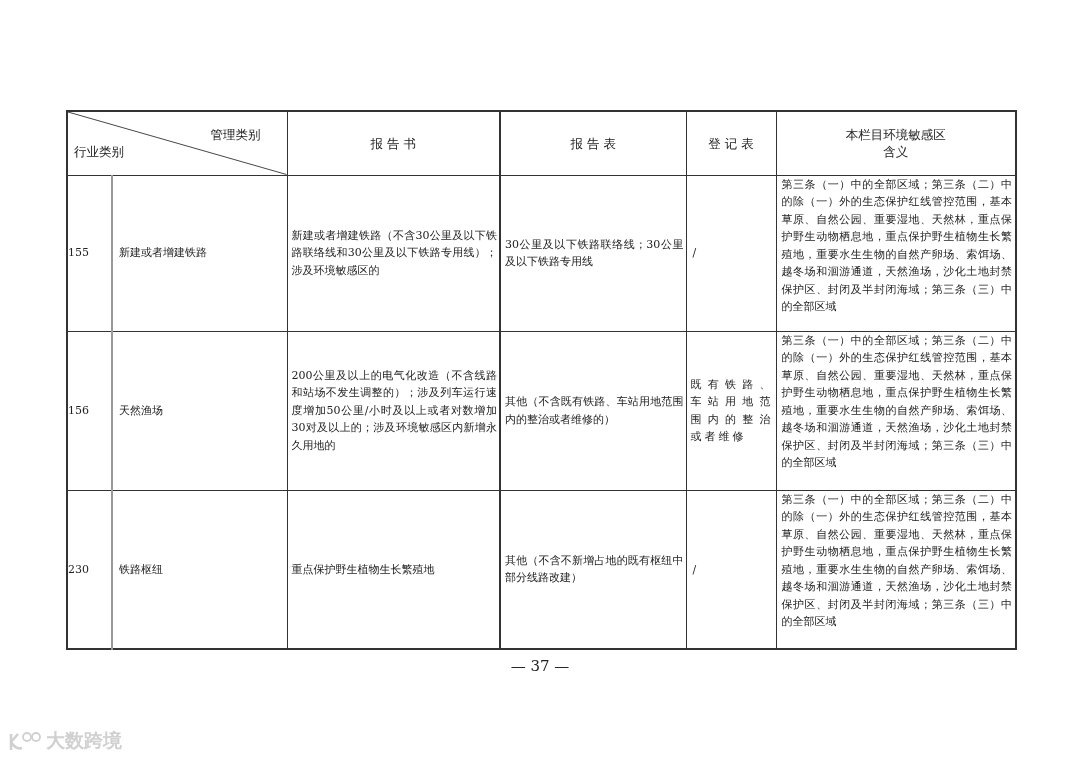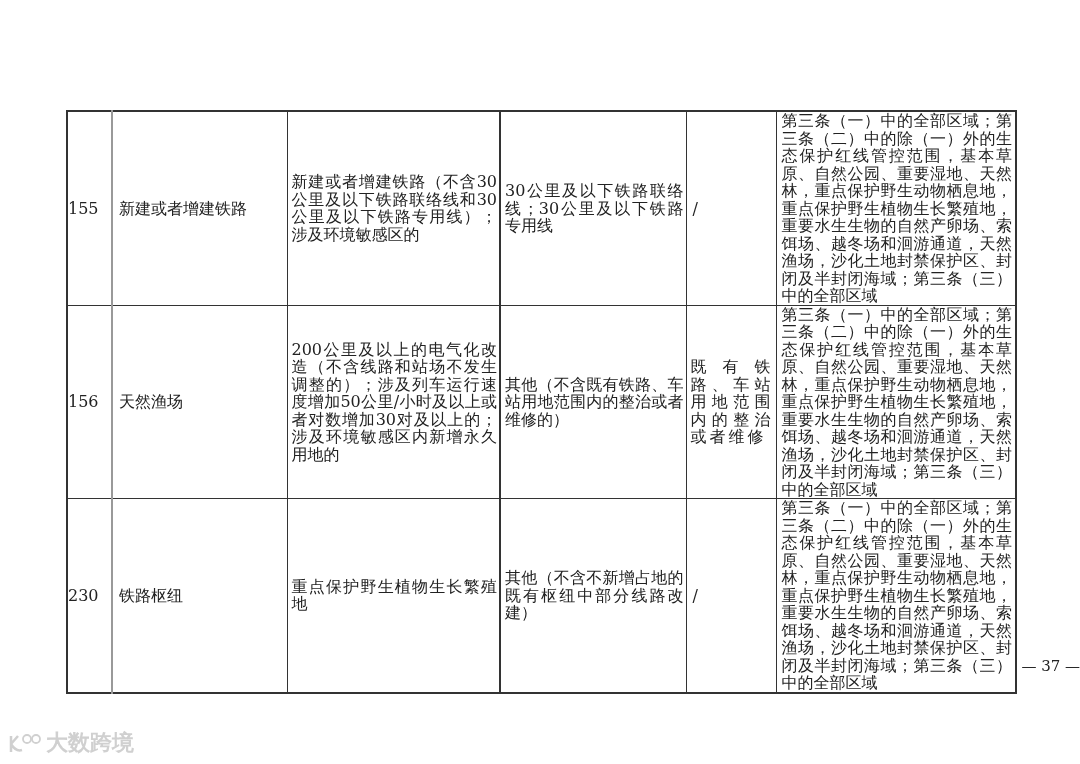--- a/index.html
+++ b/index.html
@@ -7,61 +7,77 @@
     width: 1080px; height: 764px; background: #ffffff; position: relative; overflow: hidden;
     font-family: "DejaVu Serif", "Liberation Serif", serif; color: #222;
   }
   .page-table {
     position: absolute; left: 66px; top: 110px; width: 949px;
     border-collapse: collapse; table-layout: fixed;
     border: 2px solid #333;
   }
   .page-table td, .page-table th {
     border: 1px solid #333; padding: 0; vertical-align: middle;
-    font-size: 16px; line-height: 17.5px; font-weight: normal;
+    font-size: 11px; line-height: 17.5px; font-weight: normal;
   }
   .page-table th { font-family: "DejaVu Sans", "Liberation Sans", sans-serif; font-size: 12.5px; }
   .hdr-row { height: 64px; }
   .row155 { height: 156px; }
   .row156 { height: 159px; }
   .row157 { height: 159px; }
   .diag-cell { position: relative; }
   .diag-cell svg { position: absolute; left: 0; top: 0; width: 100%; height: 100%; }
   .diag-top { position: absolute; right: 26px; top: 14px; }
   .diag-bottom { position: absolute; left: 6px; bottom: 14px; }
   .center { text-align: center; }
   .num { text-align: left; font-size: 12.5px; }
   .col2 { border-left: 2px solid #999 !important; padding-left: 6px !important; }
   .txt { padding: 0 6px !important; }
   .txt-tight { padding: 0 2px 0 4px !important; text-align: justify; }
   .sense { padding: 0 3px 0 5px !important; vertical-align: top !important; text-align: justify; }
   .thick-left { border-left: 2px solid #333 !important; }
   .page-number {
-    position: absolute; left: 0; width: 1080px; top: 657px; text-align: right;
+    position: absolute; left: 0; width: 1080px; top: 657px; text-align: center;
     font-size: 15px; color: #222; font-family: "DejaVu Serif", serif;
   }
   .watermark {
     position: absolute; left: 8px; top: 728px; display: flex; align-items: center; gap: 4px;
-    color: #d0d0d0; font-family: "DejaVu Sans", sans-serif; font-size: 22px; font-weight: bold;
+    color: #d0d0d0; font-family: "DejaVu Sans", sans-serif; font-size: 19px; font-weight: bold;
   }
   .wm-logo { display: inline-block; width: 34px; height: 22px; }
 </style>
 </head>
 <body>
 
 <table class="page-table">
   <colgroup>
     <col style="width:45px">
     <col style="width:175px">
     <col style="width:213px">
     <col style="width:186px">
     <col style="width:90px">
     <col style="width:240px">
   </colgroup>
   <tbody>
+      <tr class="hdr-row">
+    <th colspan="2" class="diag-cell">
+      <svg viewBox="0 0 220 64" preserveAspectRatio="none">
+        <line x1="0" y1="0" x2="220" y2="64" stroke="#444" stroke-width="1"></line>
+      </svg>
+      <span class="diag-top">管理类别</span>
+      <span class="diag-bottom">行业类别</span>
+    </th>
+    <th class="center"><span>报 告 书</span></th>
+    <th class="center thick-left"><span>报 告 表</span></th>
+    <th class="center"><span>登 记 表</span></th>
+    <th class="center">
+      <div>本栏目环境敏感区</div>
+      <div>含义</div>
+    </th>
+  </tr>
 
   <tr class="row155">
     <td class="num">155</td>
     <td class="col2">新建或者增建铁路</td>
     <td class="txt-tight">新建或者增建铁路（不含30公里及以下铁路联络线和30公里及以下铁路专用线）；涉及环境敏感区的</td>
     <td class="txt-tight thick-left">30公里及以下铁路联络线；30公里及以下铁路专用线</td>
     <td class="txt">/</td>
     <td class="sense">第三条（一）中的全部区域；第三条（二）中的除（一）外的生态保护红线管控范围，基本草原、自然公园、重要湿地、天然林，重点保护野生动物栖息地，重点保护野生植物生长繁殖地，重要水生生物的自然产卵场、索饵场、越冬场和洄游通道，天然渔场，沙化土地封禁保护区、封闭及半封闭海域；第三条（三）中的全部区域</td>
   </tr>
 

